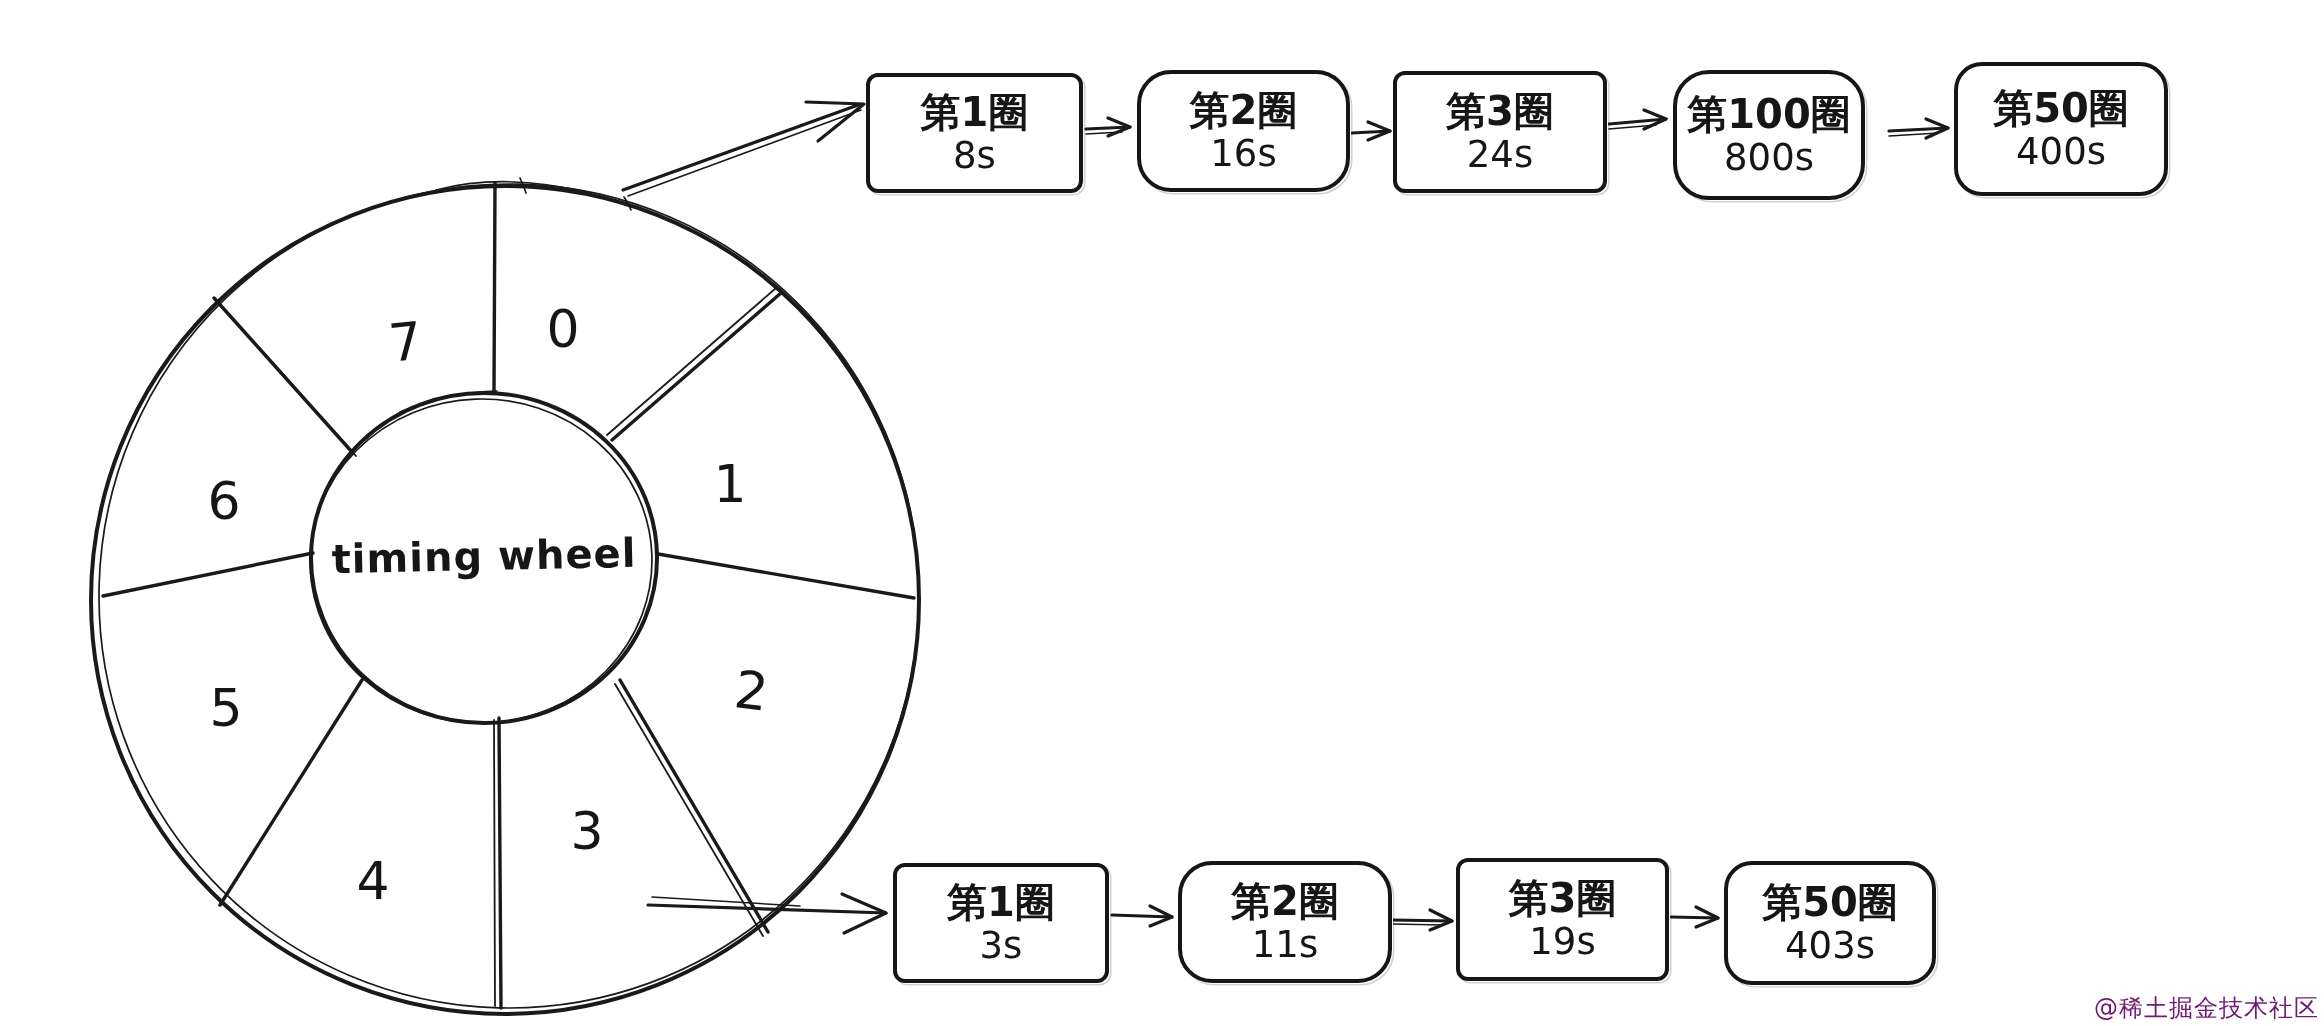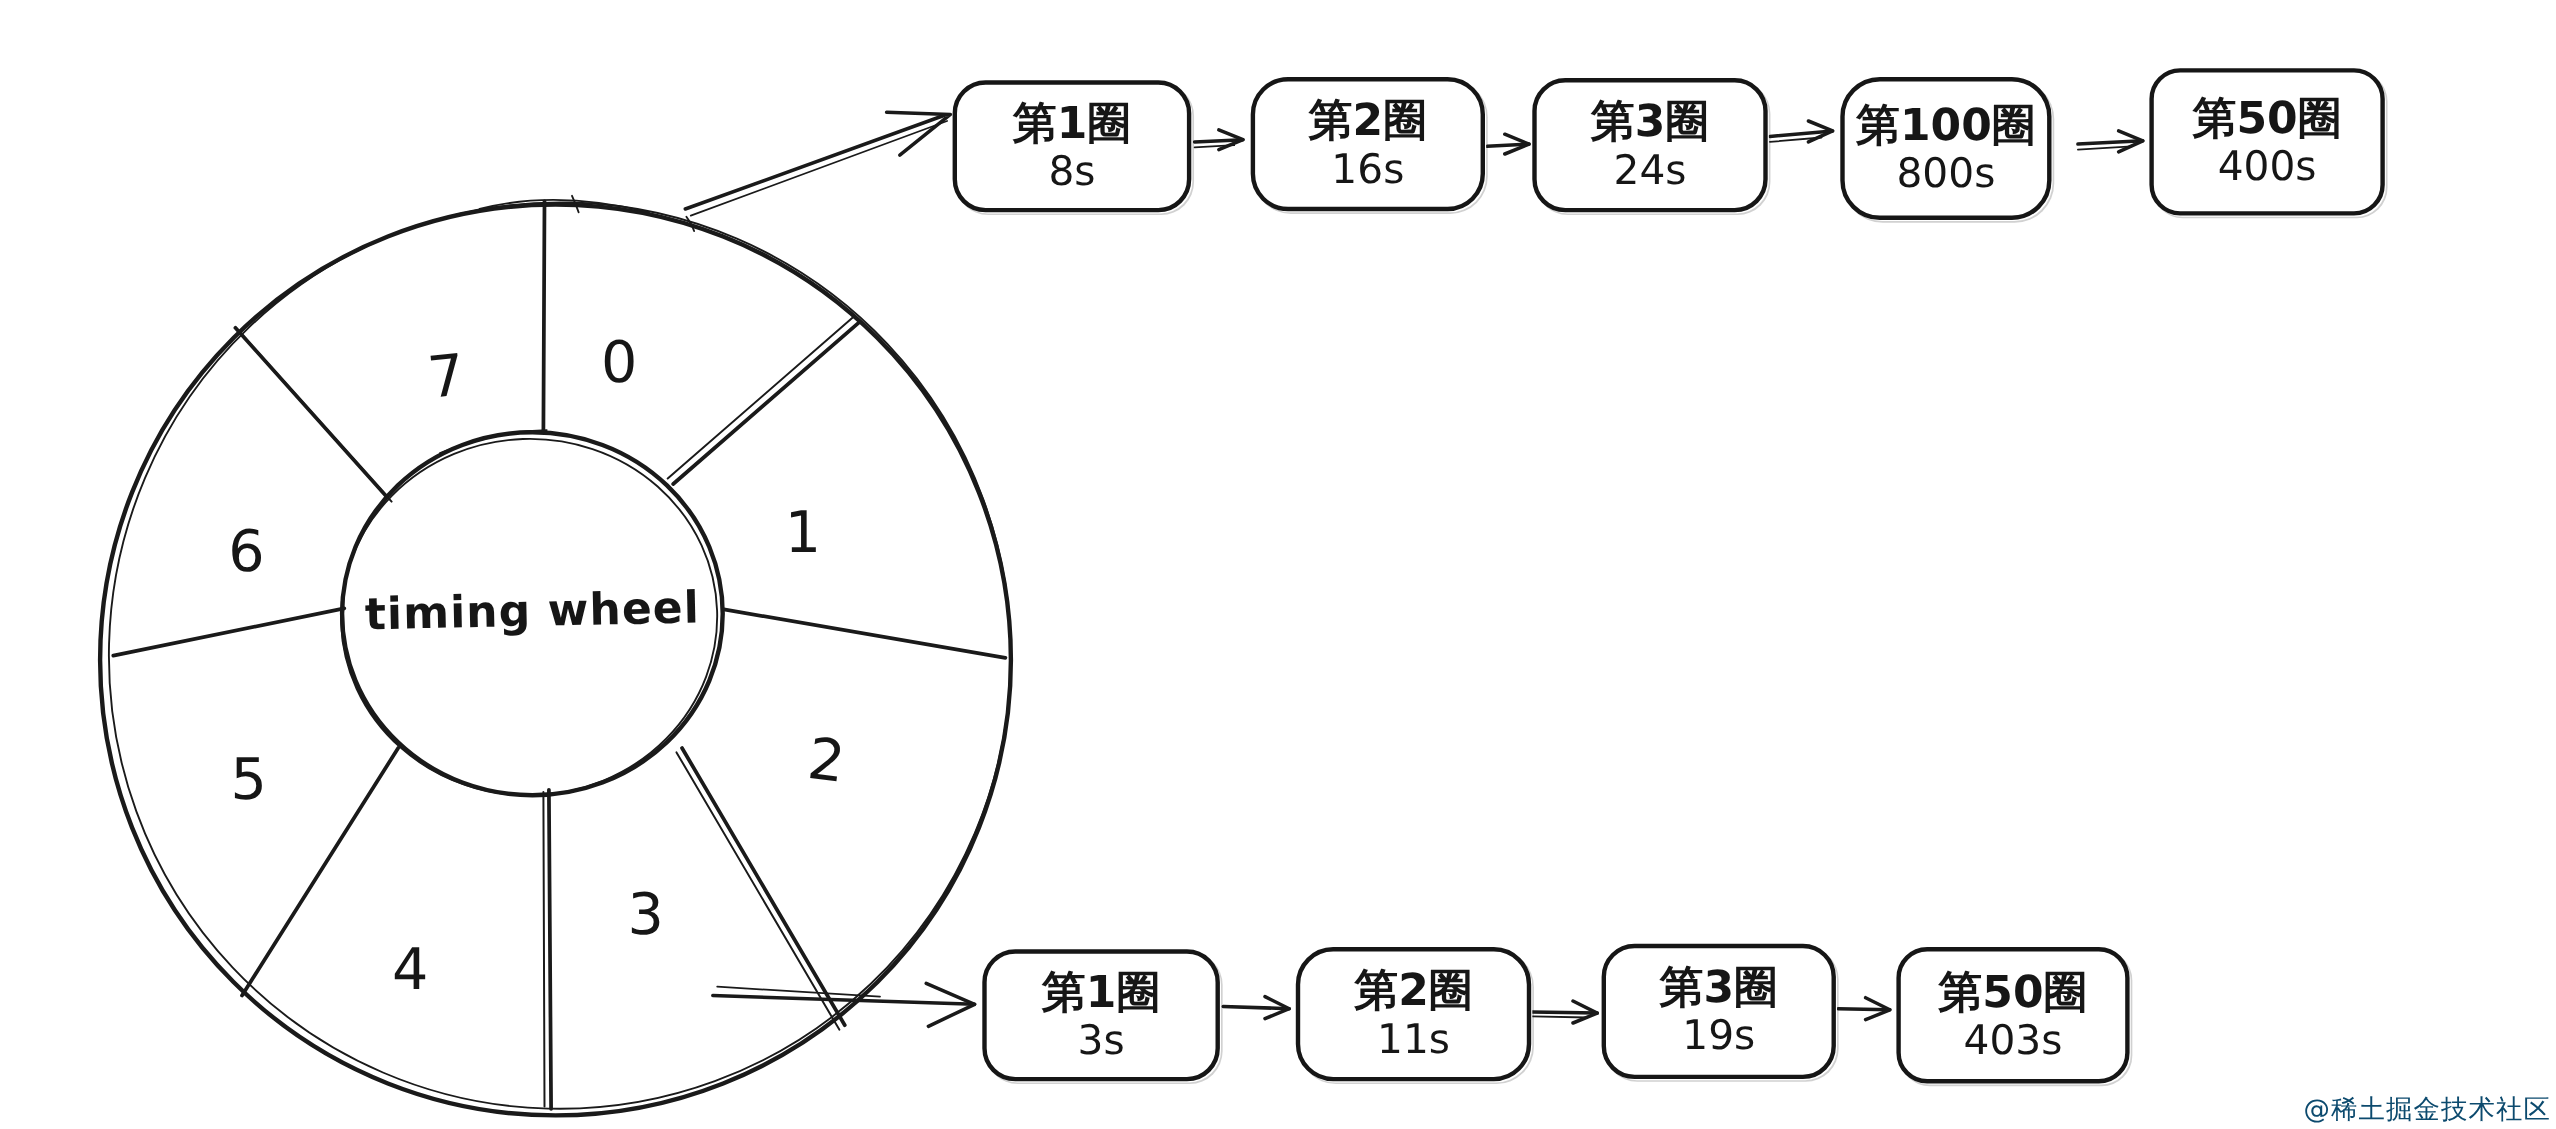--- a/index.html
+++ b/index.html
@@ -25,32 +25,32 @@
   .center-label{
     position:absolute;left:372px;top:528px;width:224px;height:56px;
     display:flex;align-items:center;justify-content:center;
     font-size:40px;font-weight:600;letter-spacing:1px;
     transform:rotate(-1.2deg);
     white-space:nowrap;
   }
   .node{
     position:absolute;
     border:4px solid #161616;
-    border-radius:30px;
+    border-radius:12px;
     background:#ffffff;
     box-sizing:border-box;
     display:flex;flex-direction:column;align-items:center;justify-content:center;
     gap:2px;
     box-shadow:2px 2px 0 -1px #ffffff, 2.5px 2.5px 0 0 #1a1a1a33;
   }
   .node-label{font-size:40px;font-weight:700;line-height:1.1;white-space:nowrap;}
   .node-time{font-size:37px;font-weight:400;line-height:1.1;white-space:nowrap;}
   .watermark{
     position:absolute;right:5px;bottom:2px;
-    font-size:24px;color:#0c4a6e;letter-spacing:1px;
+    font-size:24px;color:#701a75;letter-spacing:1px;
     white-space:nowrap;
   }
 </style>
 </head>
 <body>
 
 <div id="canvas">
 
   <svg id="wheel-svg" viewBox="0 0 2324 1026">
 

